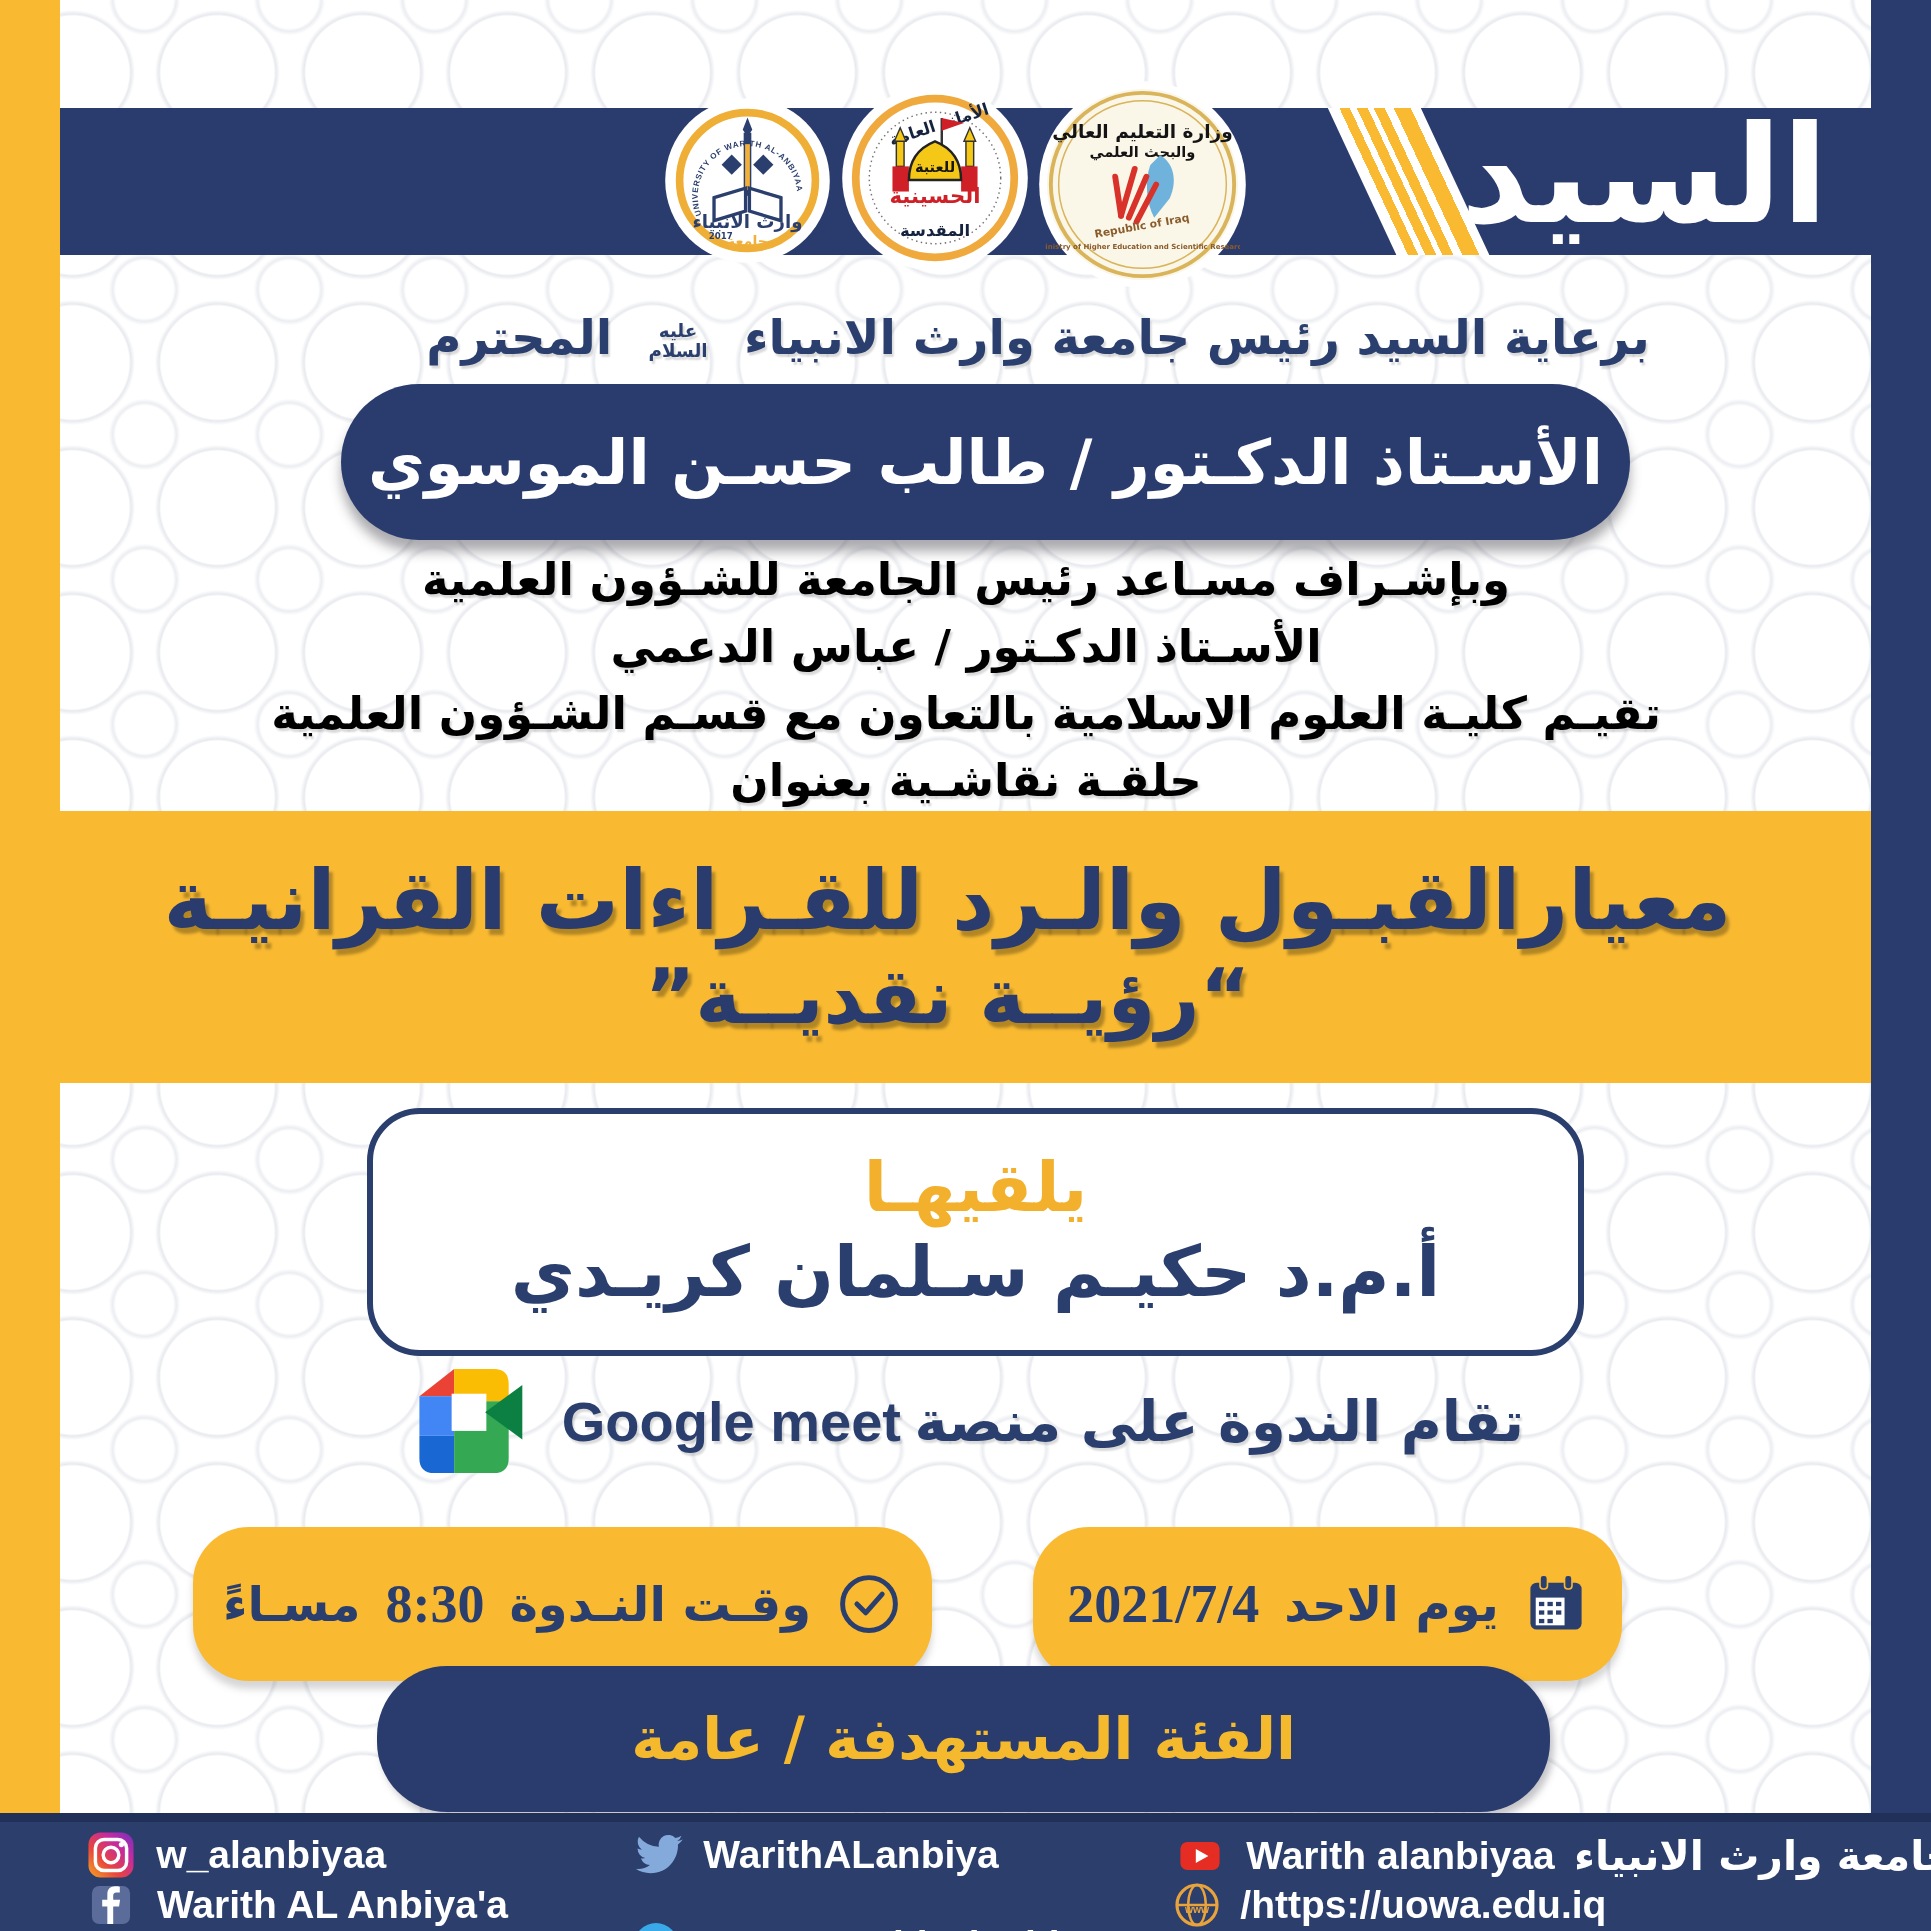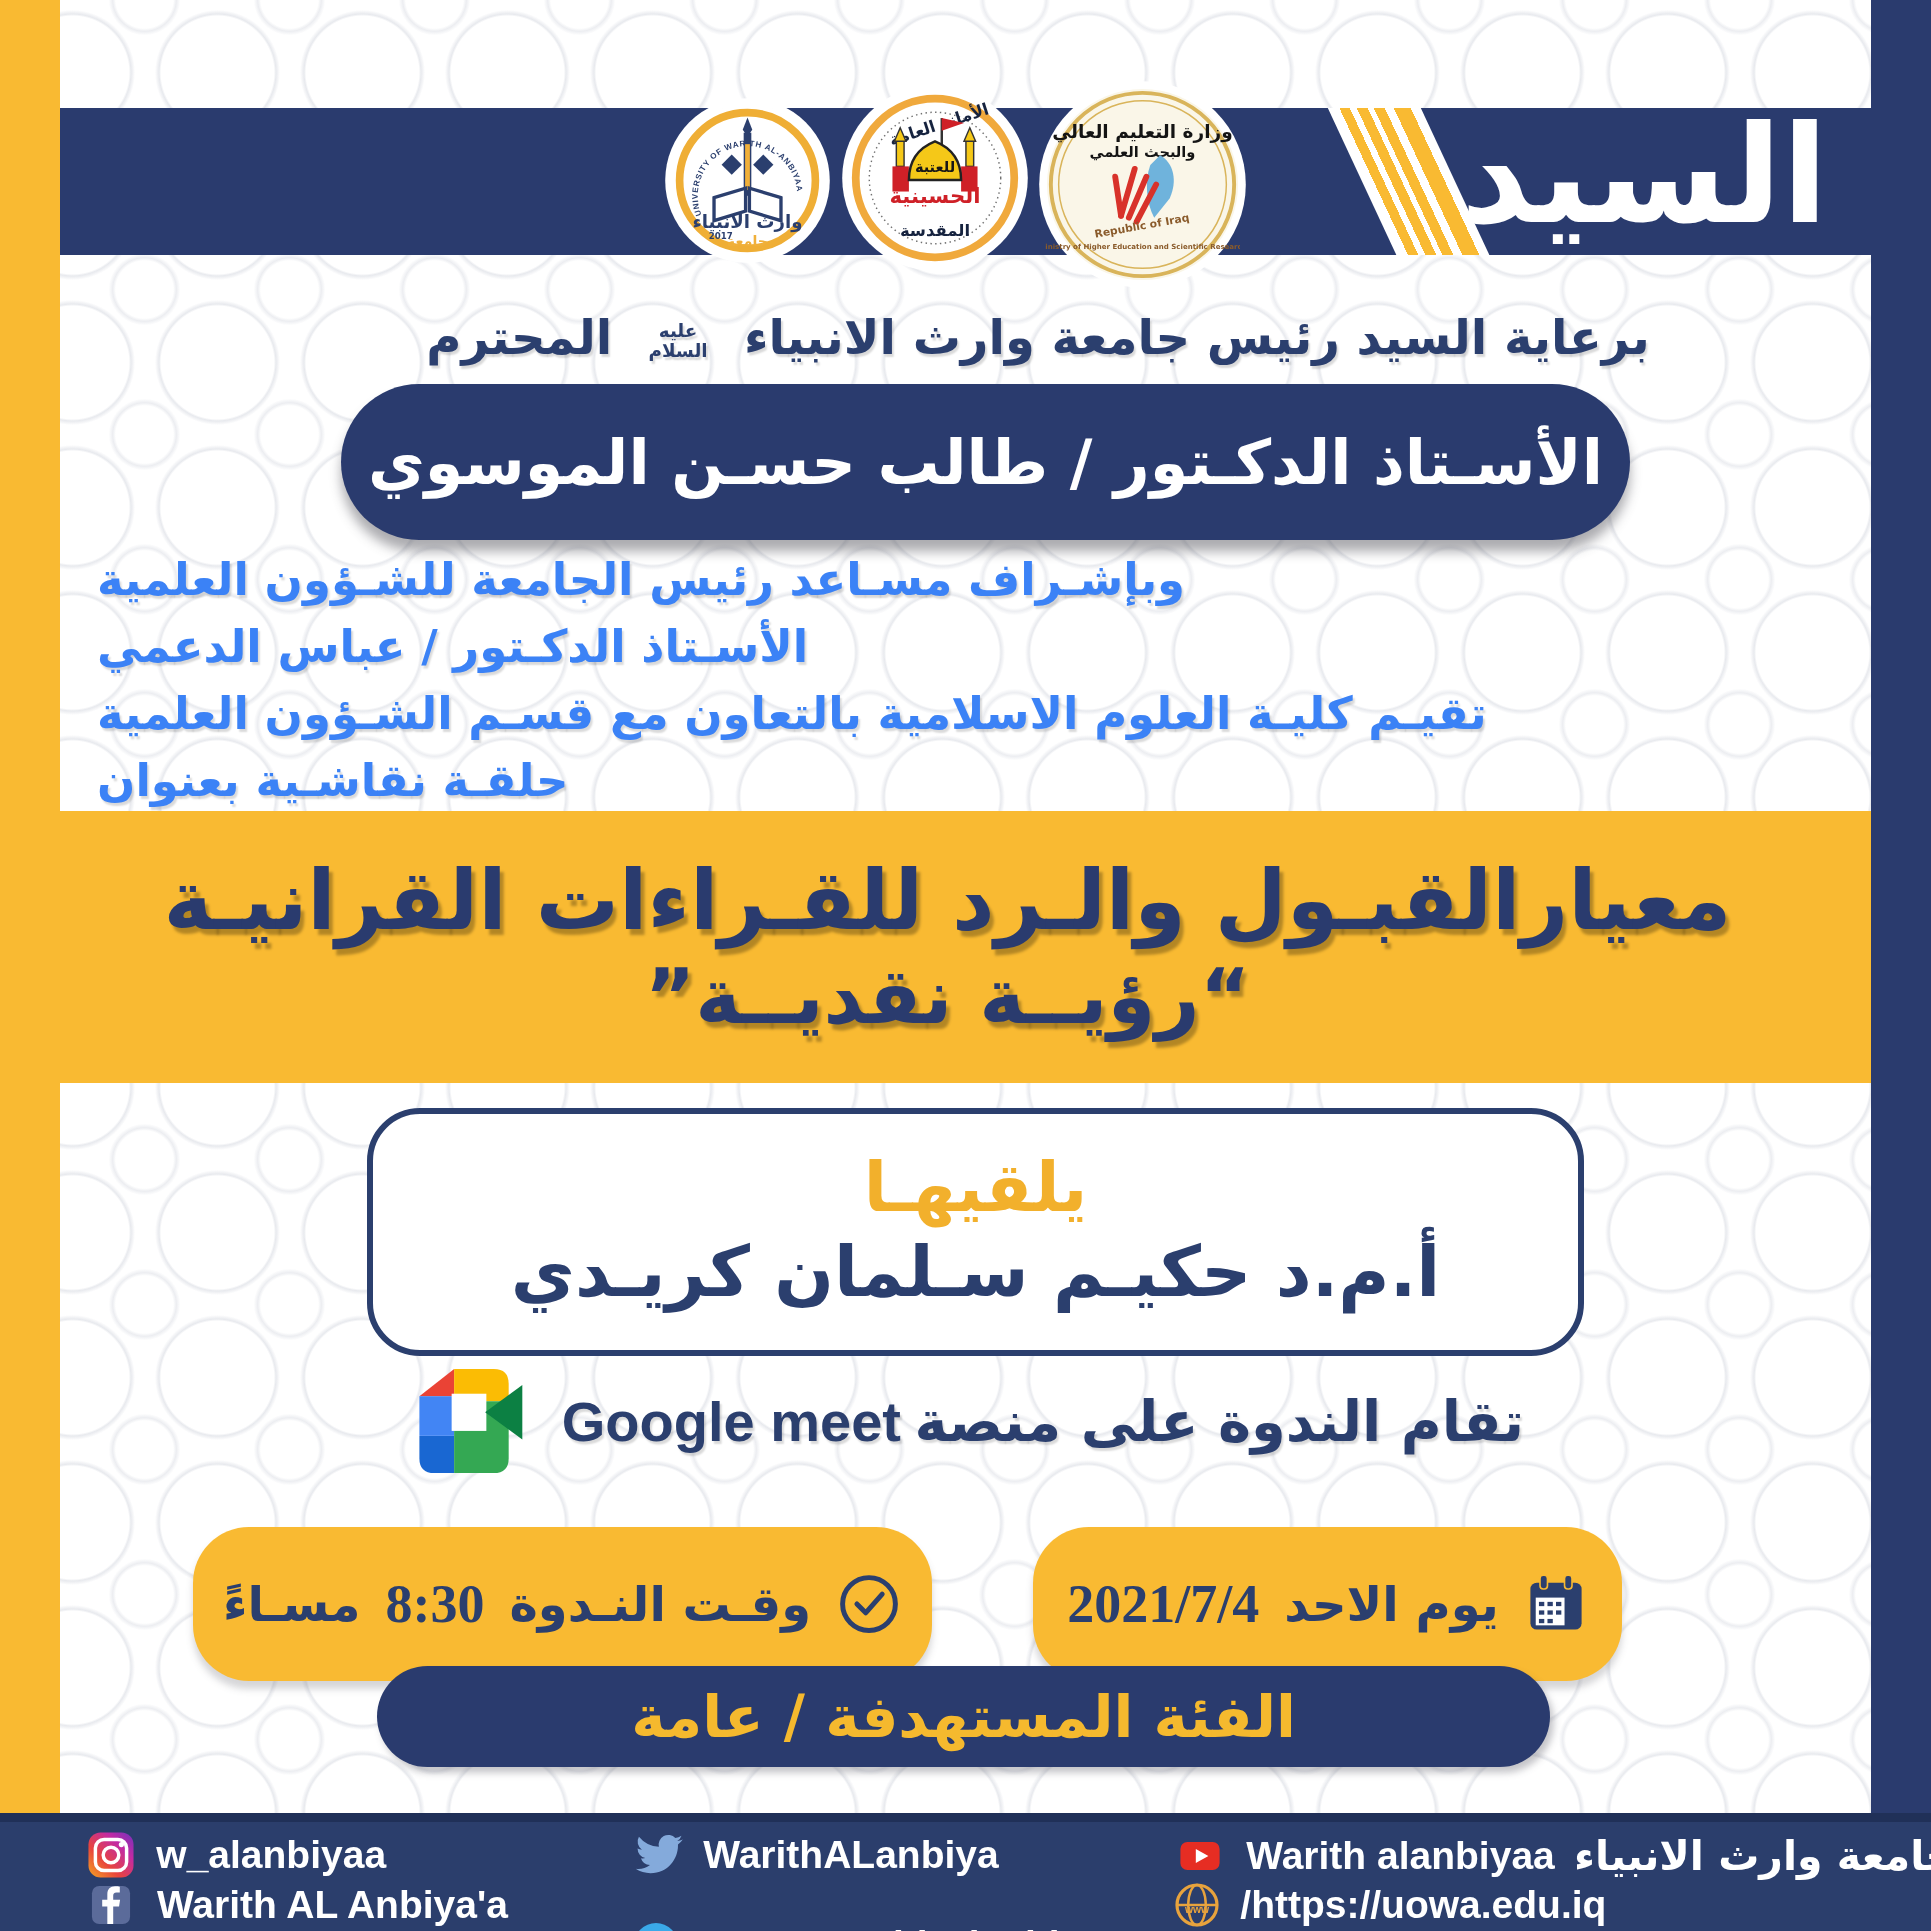--- a/index.html
+++ b/index.html
@@ -35,22 +35,22 @@
              font-size:48px;font-weight:bold;color:#2b3f6e;direction:rtl;
              text-shadow:1.9px 2.9px 1.9px rgba(0,0,0,.15);}
   .honorific{display:inline-block;width:83px;font-size:18.3px;line-height:20px;font-weight:bold;
              vertical-align:middle;margin:0 7.7px;white-space:normal;}
 
   .name-pill{position:absolute;left:341px;top:384px;width:1289px;height:156px;background:#2a3b6e;
              border-radius:82px;z-index:2;display:flex;align-items:center;justify-content:center;
              color:#fff;font-size:62px;font-weight:bold;direction:rtl;
              box-shadow:0 11.6px 11.6px rgba(70,70,80,.45);}
 
-  .supervision{position:absolute;left:97px;top:546px;width:1738px;text-align:left;z-index:2;
-               font-size:45px;font-weight:bold;color:#3b82f6;direction:rtl;line-height:67px;
+  .supervision{position:absolute;left:97px;top:546px;width:1738px;text-align:center;z-index:2;
+               font-size:45px;font-weight:bold;color:#000000;direction:rtl;line-height:67px;
                text-shadow:1.9px 2.9px 1.9px rgba(0,0,0,.15);}
 
   .title-band{position:absolute;left:0;top:811px;width:1871px;height:272px;background:#f9ba32;
               z-index:2;display:flex;flex-direction:column;align-items:center;justify-content:center;
               color:#2a3b6e;font-weight:bold;direction:rtl;text-shadow:3.9px 5.8px 2.9px rgba(0,0,0,.28);margin-left:12px;}
   .title-line1{font-size:83px;line-height:1.2;}
   .title-line2{font-size:77px;line-height:1.2;}
 
   .speaker-box{position:absolute;left:367px;top:1108px;width:1205px;height:236px;background:#fff;
                border:6.8px solid #2b3f6e;border-radius:53px;z-index:2;display:flex;flex-direction:column;
@@ -67,21 +67,21 @@
   .meet-icon{width:124px;height:124px;margin-right:17.4px;}
 
   .pill{position:absolute;background:#f9ba32;border-radius:56px;z-index:2;display:flex;
         align-items:center;justify-content:center;direction:rtl;gap:25px;color:#2b3f6e;
         font-weight:bold;box-shadow:0 7.7px 7.7px rgba(90,90,100,.25);}
   .time-pill{left:193px;top:1527px;width:739px;height:154px;}
   .date-pill{left:1033px;top:1527px;width:589px;height:154px;}
   .pill-label{font-size:48px;}
   .pill-num{font-size:54px;font-family:"Liberation Serif",serif;direction:ltr;}
 
-  .audience-pill{position:absolute;left:377px;top:1666px;width:1173px;height:101px;background:#2a3b6e;
+  .audience-pill{position:absolute;left:377px;top:1666px;width:1173px;height:146px;background:#2a3b6e;
                  border-radius:70px;z-index:2;display:flex;align-items:center;justify-content:center;
                  color:#f5b92e;font-size:58px;font-weight:bold;direction:rtl;
                  box-shadow:3.9px 5.8px 7.7px rgba(90,90,100,.35);}
 
   .site-footer{position:absolute;left:0;top:1813px;width:1931px;height:118px;background:#2b3e6c;
                border-top:9.7px solid #203058;z-index:5;}
   .f-item{position:absolute;display:flex;align-items:center;gap:19.3px;height:50px;}
   .f-label{font-family:"Liberation Sans",sans-serif;font-weight:bold;font-size:39px;color:#fff;
            white-space:nowrap;}
   .f-label-ar{font-family:"DejaVu Sans",sans-serif;font-weight:bold;font-size:41px;color:#fff;

